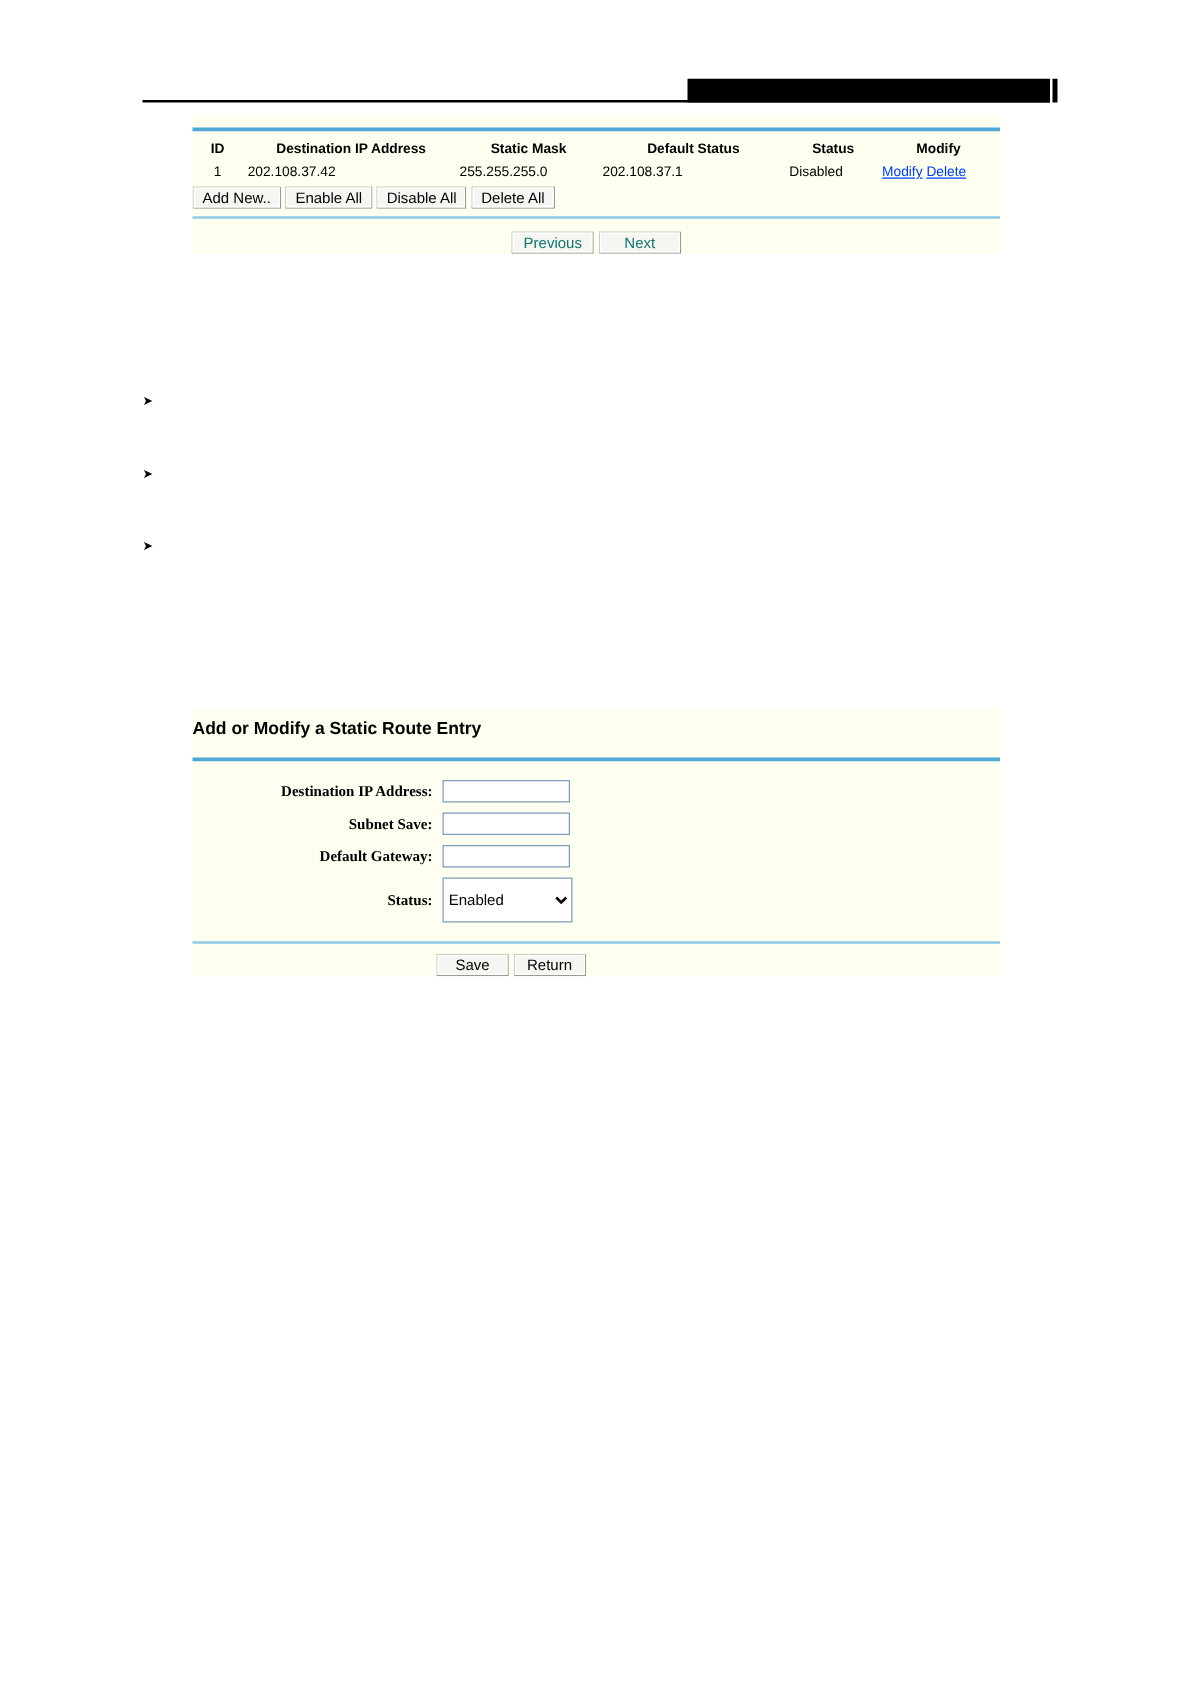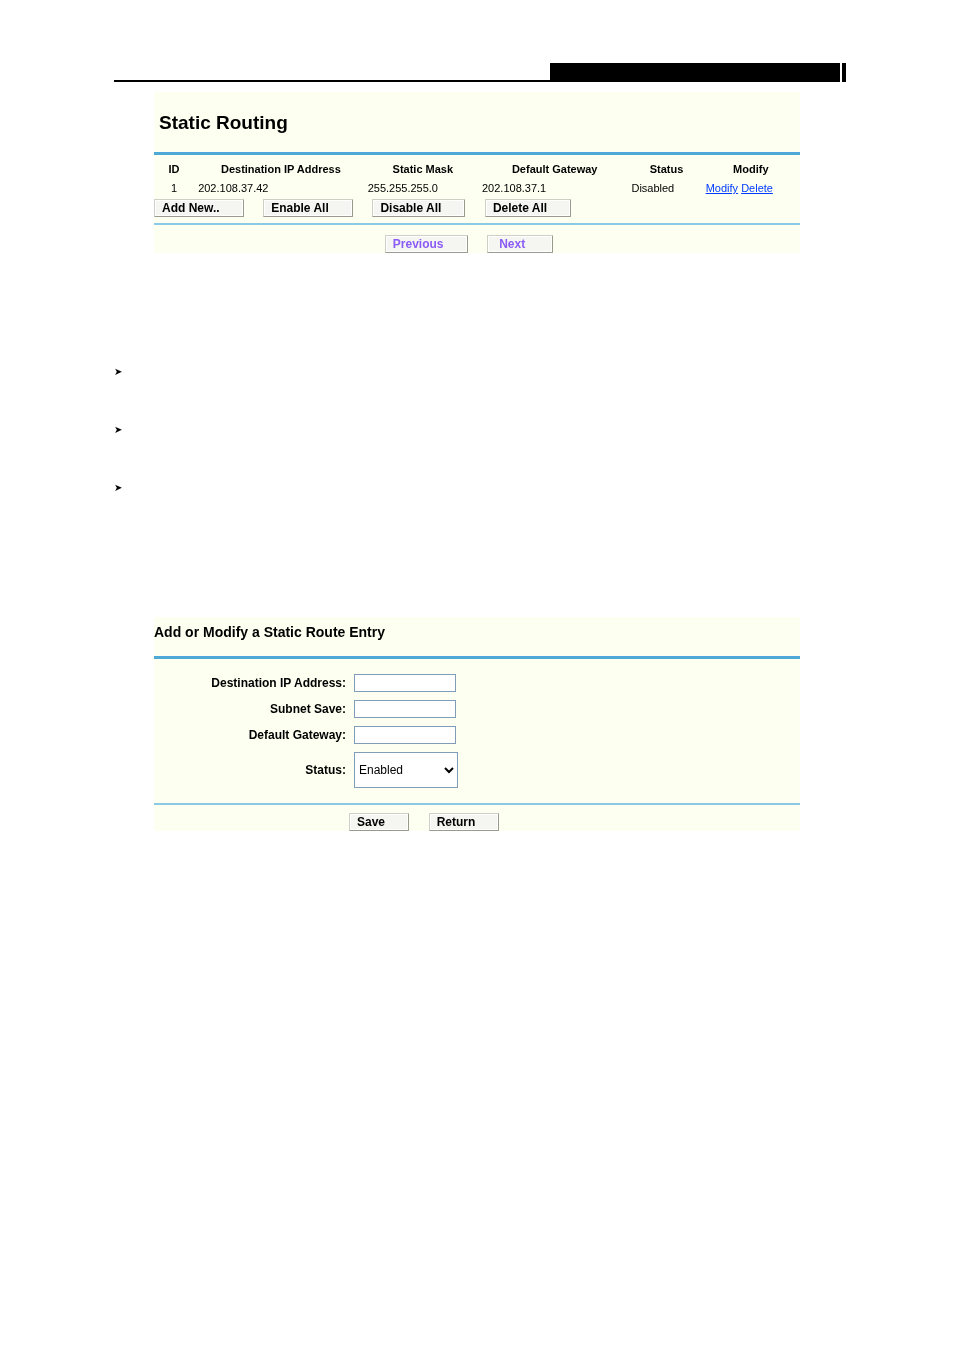--- a/index.html
+++ b/index.html
@@ -85,29 +85,28 @@
   .btnrow {
     margin: 2px 0 6px 0;
   }
   button.sysbtn {
     font-family: Tahoma, Arial, sans-serif;
     font-size: 12px;
     background: #f5f5f1;
     border: 1px solid #9a9a90;
     border-top-color: #cfcfc8;
     border-left-color: #cfcfc8;
-    padding: 1px 23px 1px 7px;
+    padding: 1px 7px 1px 7px;
     cursor: pointer;
     border-radius: 1px;
     box-shadow: 0 0 0 1px #fff inset;
-    margin-right: 16px;
-    font-weight: bold;
+    margin-right: 0px;
   }
   button.sysbtn[disabled] {
-    color: #8b5cf6;
+    color: #0f766e;
     cursor: default;
   }
   .pager {
     text-align: center;
     margin: 10px 0 10px 0;
   }
   .pager button {
     min-width: 66px;
   }
   .descrip {
@@ -147,20 +146,21 @@
     font-size: 12px;
     margin-top: 10px;
     margin-bottom: 10px;
   }
   .formtable td.flabel {
     text-align: right;
     font-weight: bold;
     width: 190px;
     padding: 3px 6px 3px 0;
     vertical-align: middle;
+    font-family: Liberation Serif, serif;
   }
   .formtable td.finput {
     padding: 3px 0 3px 0;
   }
   input.txt {
     font-family: Tahoma, Arial, sans-serif;
     font-size: 12px;
     width: 96px;
     height: 16px;
     border: 1px solid #7f9db9;
@@ -183,30 +183,29 @@
 </head>
 <body>
 
 <div class="page">
 
   <div class="header-line">
     <div class="blackbar"></div>
   </div>
 
   <div class="panel">
-    <h2>Static Routing</h2>
     <div class="hr-blue-thick"></div>
 
     <table class="route-table">
       <tbody>
           <tr>
         <th class="col-id" style="text-align:center">ID</th>
         <th class="col-dest">Destination IP Address</th>
         <th class="col-mask">Static Mask</th>
-        <th class="col-gw">Default Gateway</th>
+        <th class="col-gw">Default Status</th>
         <th class="col-stat">Status</th>
         <th class="col-mod">Modify</th>
       </tr>
       <tr>
         <td class="col-id" style="text-align:center">1</td>
         <td class="col-dest">202.108.37.42</td>
         <td class="col-mask">255.255.255.0</td>
         <td class="col-gw">202.108.37.1</td>
         <td class="col-stat">Disabled</td>
         <td class="col-mod">

